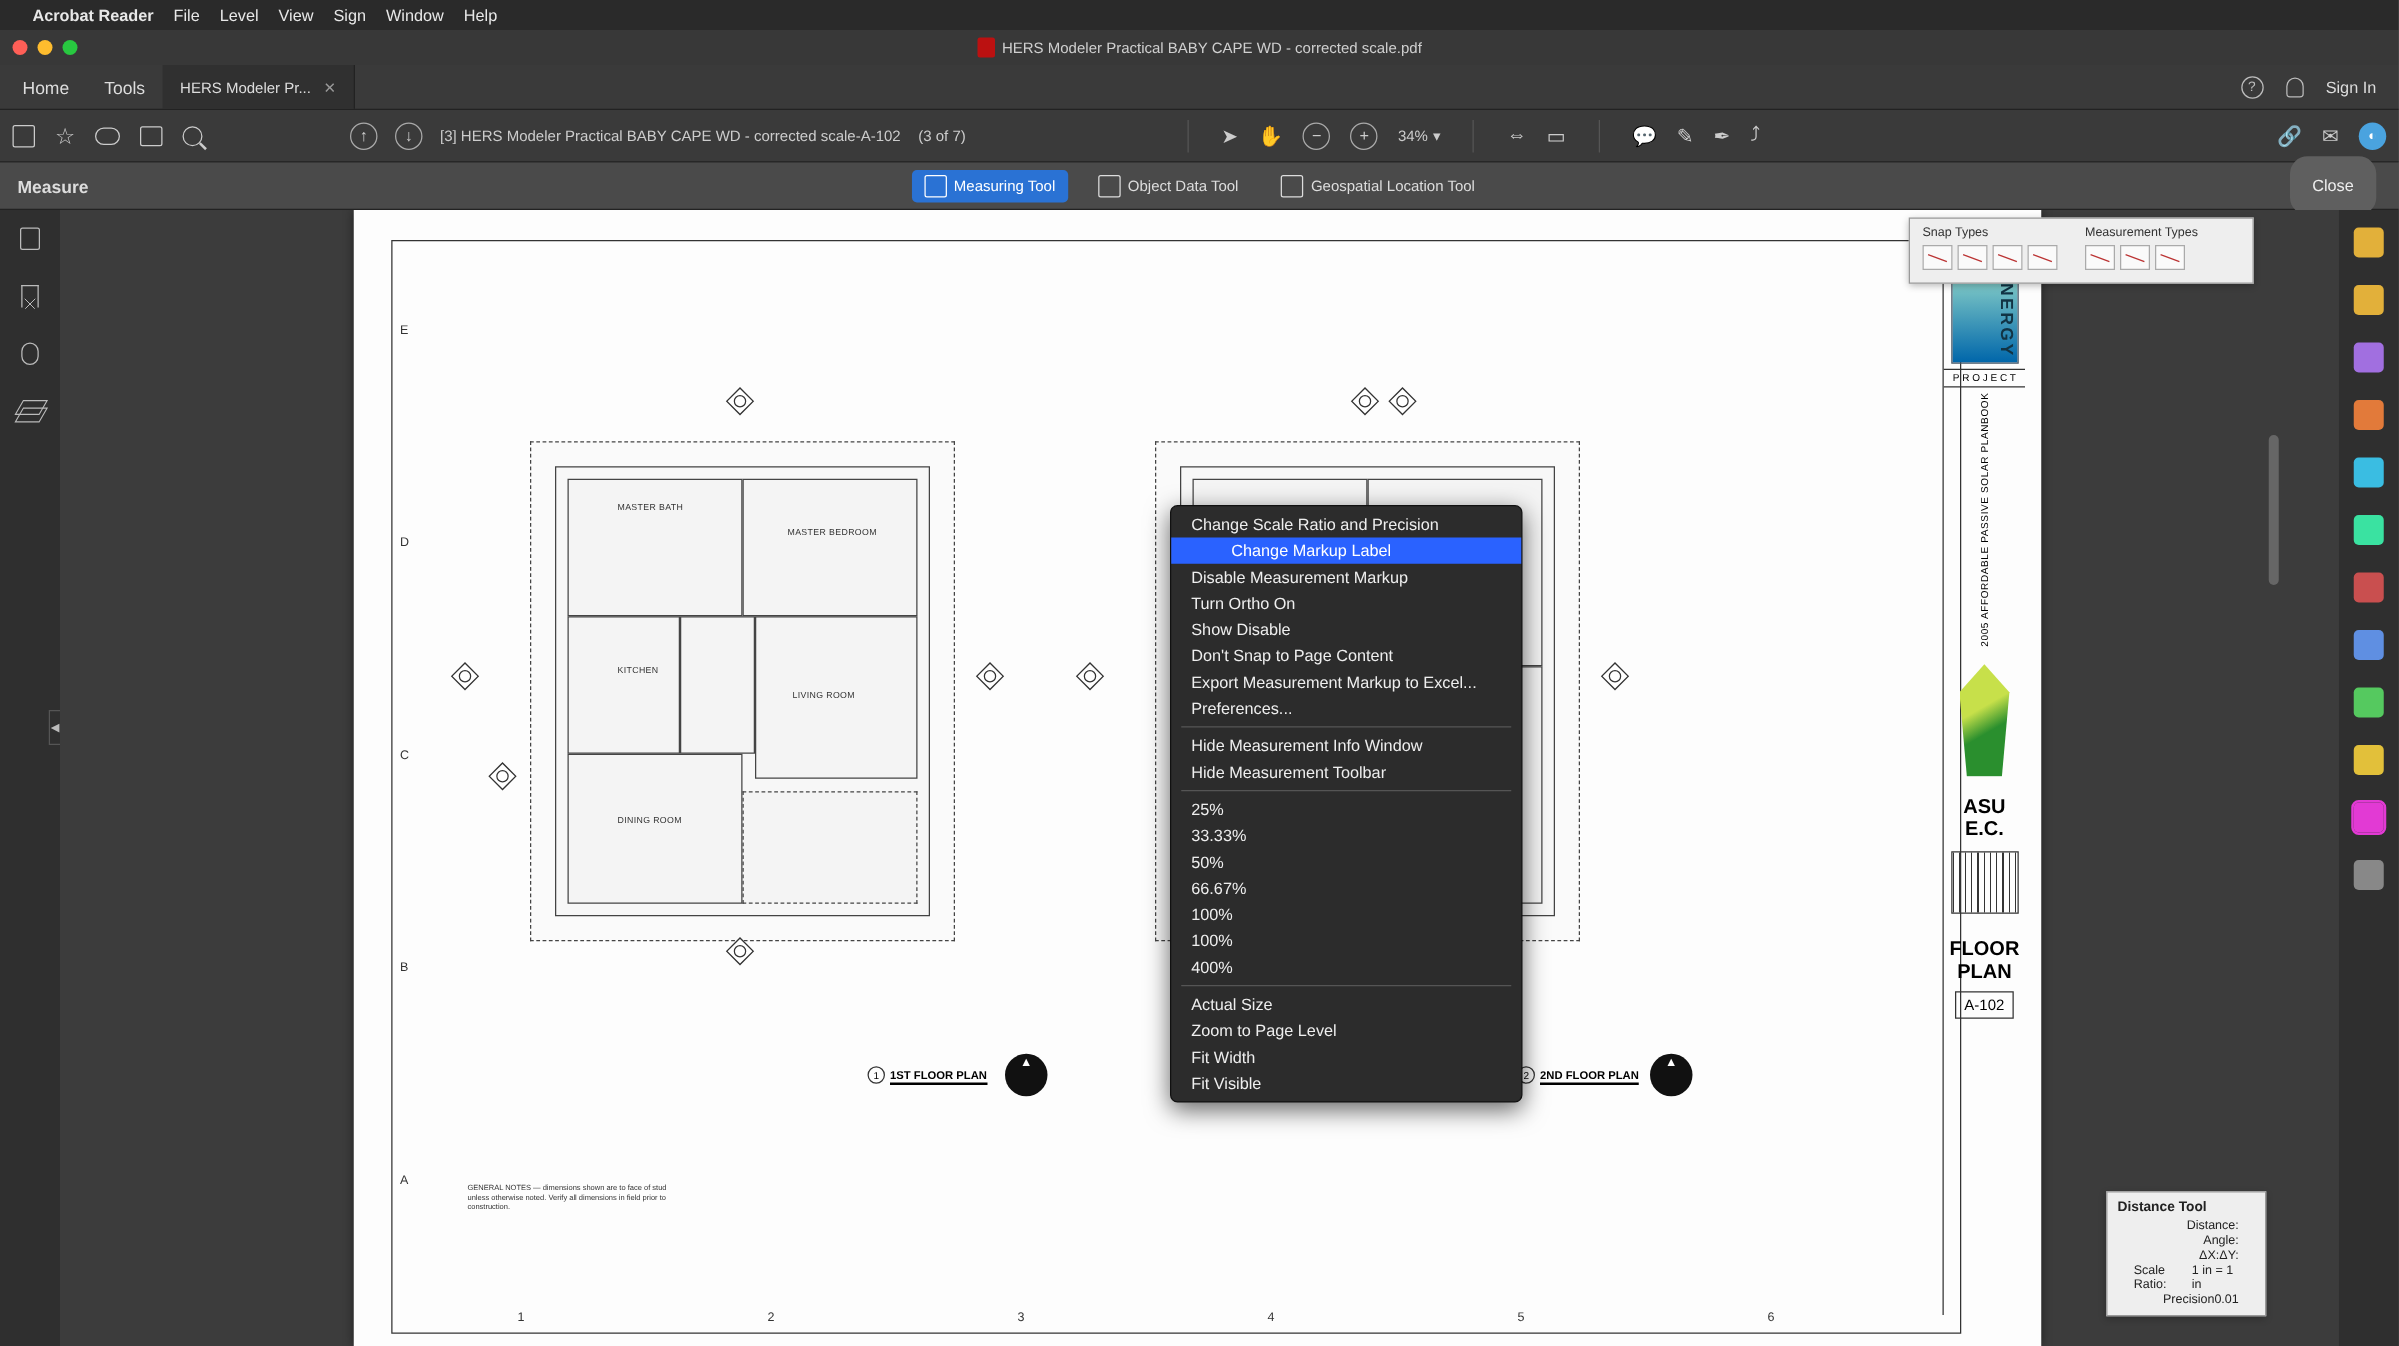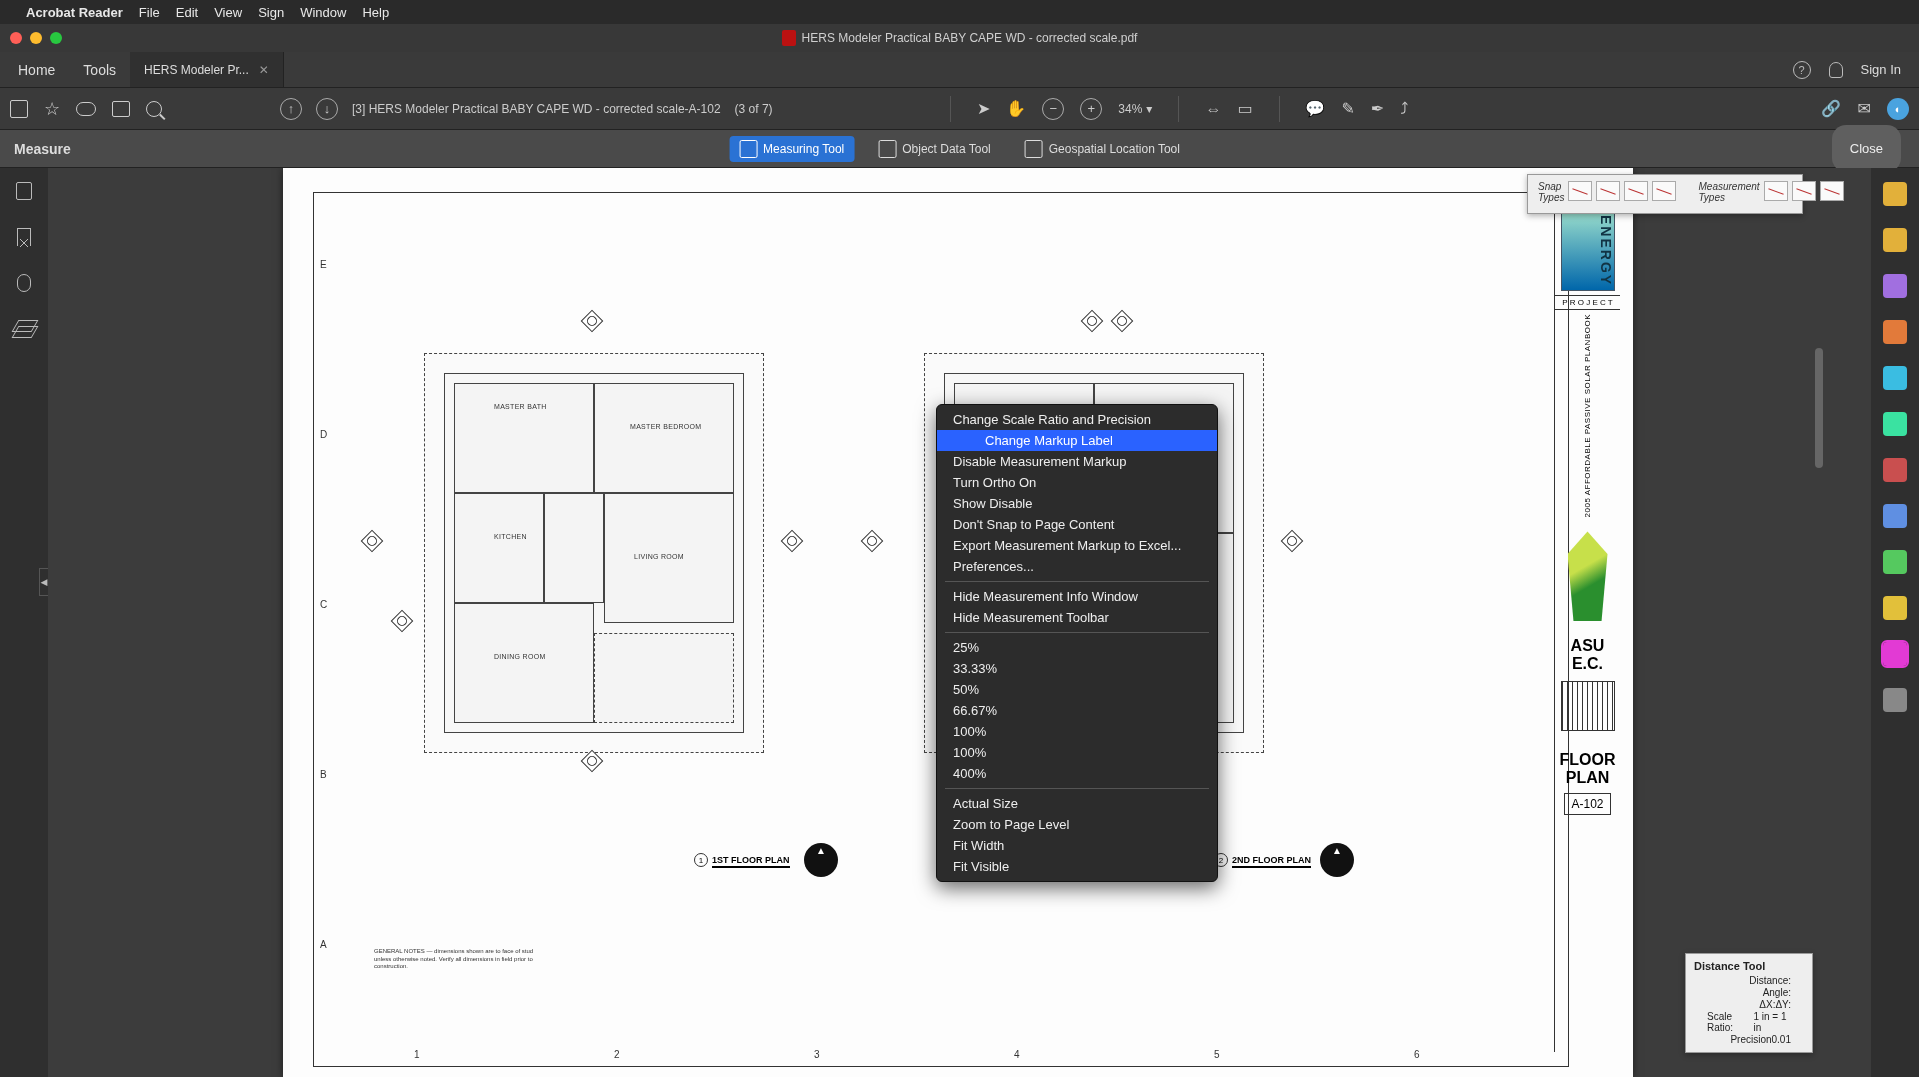--- a/index.html
+++ b/index.html
@@ -86,21 +86,21 @@
 .titleblock .sheet { font-size: 16px; font-weight: 700; text-align: center; margin-top: 6px; }
 .titleblock .sheetno { font-size: 12px; font-weight:400; text-align: center; border:1px solid #333; padding:3px 6px; margin-top:6px; }
 .titleblock .hatch { width: 54px; height: 50px; border:1px solid #333; background: repeating-linear-gradient(90deg,#333 0 1px, transparent 1px 5px); margin-top:8px;}
 .plan-title { position: absolute; font-size: 9px; font-weight: 600; }
 .plan-title .underline { border-bottom: 2px solid #000; display: inline-block; padding-bottom: 1px; }
 .plan-title .num { display:inline-flex; width:14px; height:14px; border:1px solid #333; border-radius:50%; align-items:center; justify-content:center; font-size:8px; margin-right:4px; font-weight:400;}
 .notes { position: absolute; left: 60px; bottom: 96px; font-size: 6px; line-height: 1.2; color: #333; width: 170px; }
 
 
 .snap-panel { position: absolute; top: 6px; right: -170px; width: 276px; background: #eee; border: 1px solid #999; padding: 6px 10px 10px; font-size: 10px; color: #333; display: flex; gap: 22px; box-shadow: 0 2px 6px rgba(0,0,0,.3); z-index:3; }
-.snap-panel .col { display: flex; flex-direction: row; gap: 4px; font-style: italic; }
+.snap-panel .col { display: flex; flex-direction: column; gap: 4px; }
 .snap-panel .row { display: flex; gap: 4px; }
 .snap-btn { width: 24px; height: 20px; border: 1px solid #aaa; background: #fafafa; position: relative; }
 .snap-btn::before { content:""; position:absolute; left:3px; right:3px; top:50%; height:1px; background:#b33; transform:rotate(20deg);}
 .dist-panel { position: absolute; right: 58px; bottom: 24px; width: 128px; background: #eee; border: 1px solid #999; padding: 6px 8px; font-size: 10px; color: #222; box-shadow: 0 2px 6px rgba(0,0,0,.3); z-index:3;}
 .dist-panel .t { font-weight: 700; font-size: 11px; margin-bottom: 3px; }
 .dist-panel .row { display: flex; justify-content: flex-end; margin: 1px 13px; }
 
 
 .ctx { position: absolute; left: 936px; top: 404px; width: 282px; background: #2c2c2c; border: 1px solid #111; border-radius: 6px; padding: 4px 0; font-size: 13px; color: #eee; box-shadow: 0 6px 20px rgba(0,0,0,.6); z-index: 10; }
 .ctx .mi { padding: 3px 16px; white-space: nowrap; }
@@ -124,21 +124,21 @@
 .scrollthumb{position:absolute; right:48px; top:180px; width:8px; height:120px; background:#666; border-radius:4px; z-index:2;}
 .avatar{width:22px;height:22px;border-radius:50%;background:#4aa3df;display:flex;align-items:center;justify-content:center;color:#fff;font-size:11px;}
 </style>
 </head>
 <body>
 
 <div class="menubar">
   <span class="apple"></span>
   <span class="app-name">Acrobat Reader</span>
   <span class="menu-item">File</span>
-  <span class="menu-item">Edit</span>
+  <span class="menu-item">Level</span>
   <span class="menu-item">View</span>
   <span class="menu-item">Sign</span>
   <span class="menu-item">Window</span>
   <span class="menu-item">Help</span>
 </div>
 
 <div class="window-chrome">
   <div class="traffic-lights">
     <span class="tl-red"></span>
     <span class="tl-yellow"></span>

